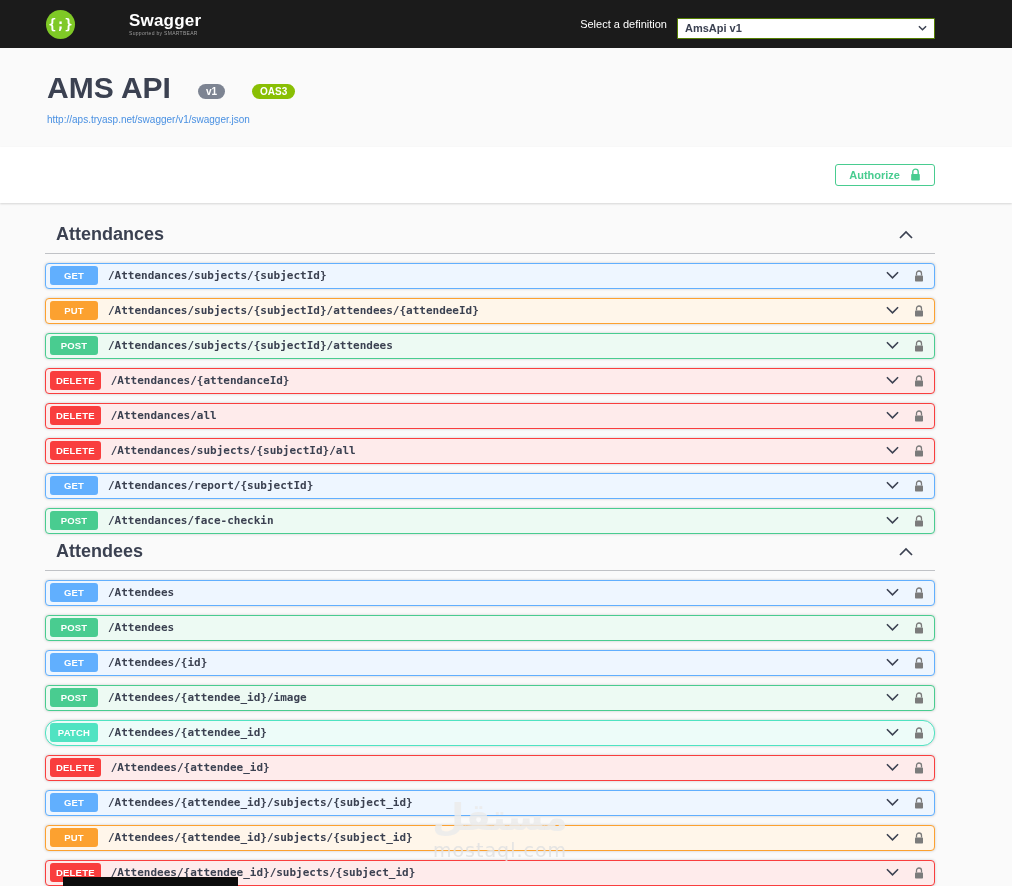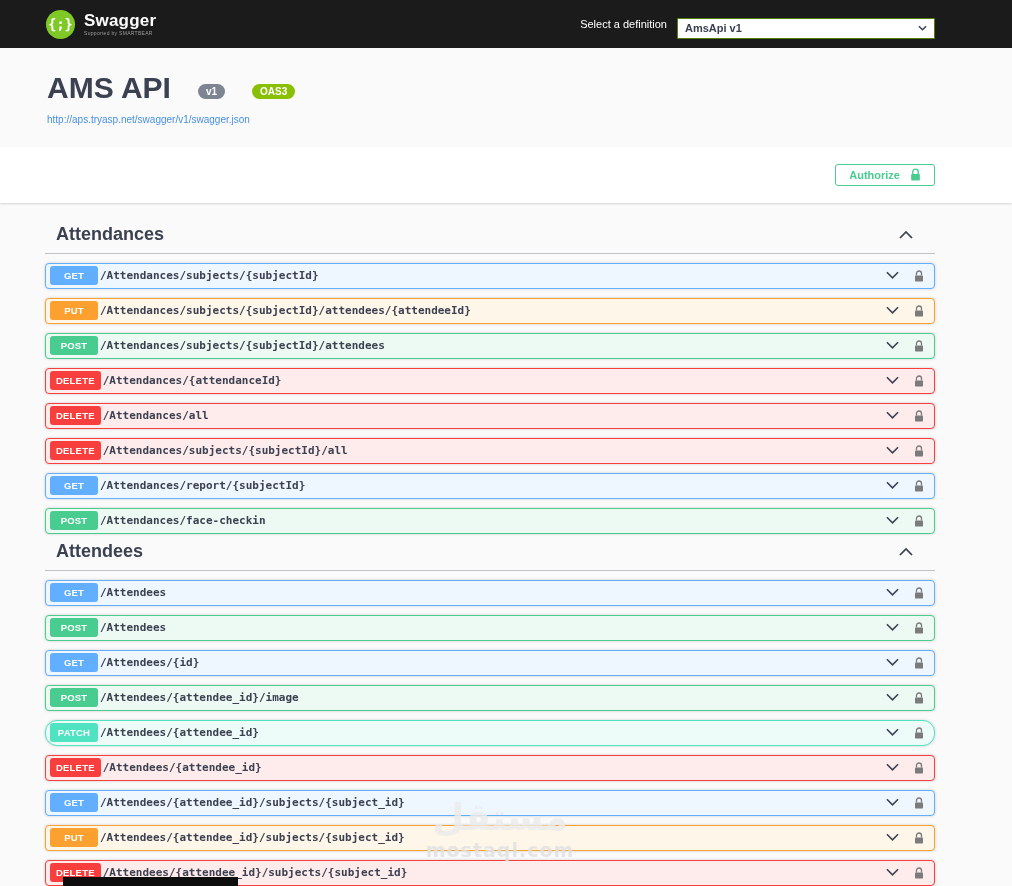--- a/index.html
+++ b/index.html
@@ -11,21 +11,21 @@
     color: #3b4151;
   }
 
   
   .topbar { height: 48px; background: #1b1b1b; display: flex; align-items: center; }
   .topbar-inner {
     width: 890px; margin-left: 45px;
     display: flex; align-items: center; justify-content: space-between;
   }
   .brand { display: flex; align-items: center; gap: 8px; cursor: pointer; }
-  .brand-text-wrap { display: flex; flex-direction: column; line-height: 1; }
+  .brand-text-wrap { display: flex; flex-direction: column; line-height: 1; margin-left: 45px; }
   .brand-title { color: #ffffff; font-size: 17px; font-weight: bold; letter-spacing: .2px; }
   .brand-sub { color: #9b9b9b; font-size: 5px; margin-top: 2px; letter-spacing: .3px; }
 
   .definition-form { display: flex; align-items: center; gap: 10px; }
   .definition-label { color: #ffffff; font-size: 11px; font-weight: normal; }
   .definition-select {
     width: 258px; height: 21px; background: #ffffff;
     border: 1.5px solid #547f00; border-radius: 1px;
     display: flex; align-items: center; justify-content: space-between;
     padding: 0 7px; cursor: pointer; margin-top: 8px;
@@ -72,41 +72,41 @@
   .opblock-tag:first-child { margin-top: 0; }
   .tag-title { font-size: 18px; font-weight: bold; color: #3b4151; }
 
   .opblock {
     display: flex; align-items: center; justify-content: space-between;
     height: 26px; margin-top: 9px; padding: 0 10px 0 4px;
     border: 1px solid; border-radius: 4px;
     box-shadow: 0 0 3px rgba(0,0,0,.19);
     cursor: pointer;
   }
-  .opblock-left { display: flex; align-items: center; gap: 2px; }
+  .opblock-left { display: flex; align-items: center; gap: 10px; }
   .method-badge {
     min-width: 48px; text-align: center;
     color: #ffffff; font-size: 9.5px; font-weight: bold;
     padding: 4px 6px; border-radius: 3px; letter-spacing: .2px;
   }
   .op-path {
     font-family: "DejaVu Sans Mono", monospace;
     font-size: 11px; font-weight: bold; color: #3b4151;
   }
   .opblock-right { display: flex; align-items: center; gap: 15px; }
   .icon-btn { background: none; border: none; padding: 0; cursor: pointer; display: flex; align-items: center; }
 
   
   .watermark {
     position: absolute; left: 500px; top: 798px; transform: translateX(-50%);
     text-align: center; pointer-events: none; z-index: 6;
     font-family: "DejaVu Sans", sans-serif;
   }
   .watermark-line1 { font-size: 37px; font-weight: bold; color: rgba(235,235,235,.85); line-height: 1.1; }
-  .watermark-line2 { font-size: 19px; font-weight: bold; color: rgba(225,225,225,.88); letter-spacing: 1px; }
+  .watermark-line2 { font-size: 19px; font-weight: normal; color: rgba(225,225,225,.88); letter-spacing: 1px; }
 
   
   .status-fragment {
     position: absolute; left: 63px; bottom: 0; width: 175px; height: 9px;
     background: #0d0d0d; z-index: 7;
   }
 </style>
 </head>
 <body>
 

